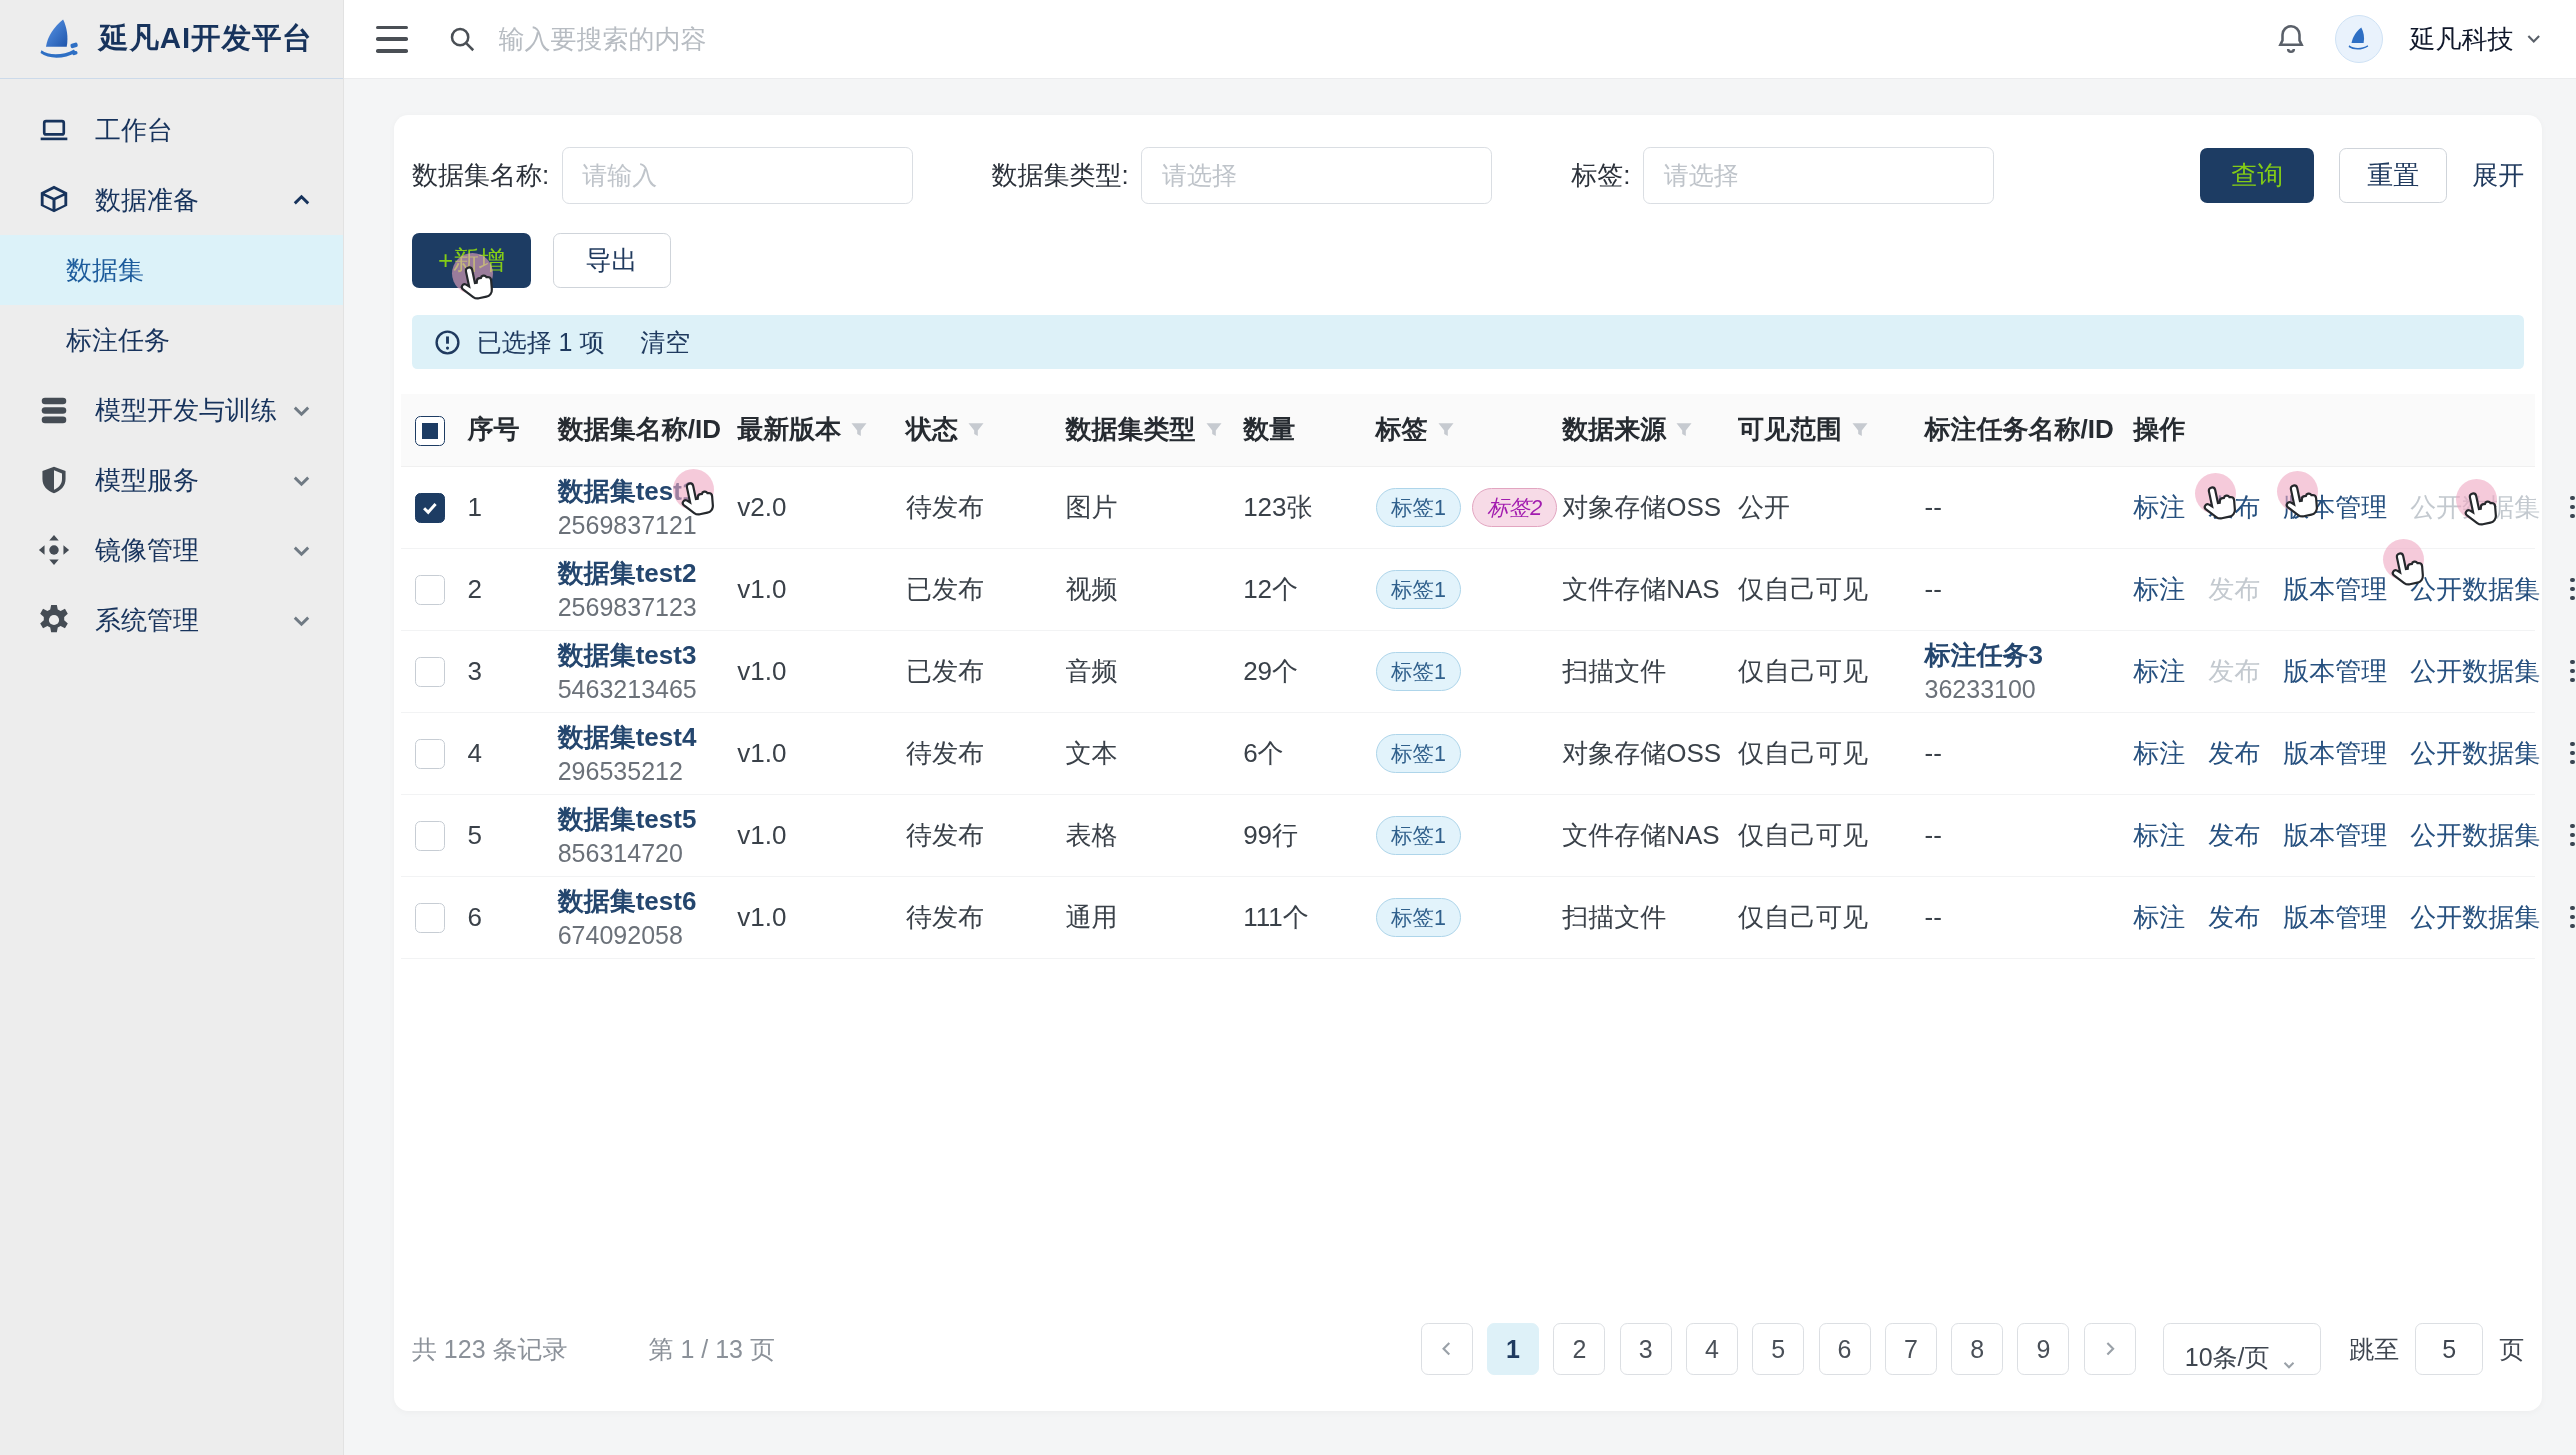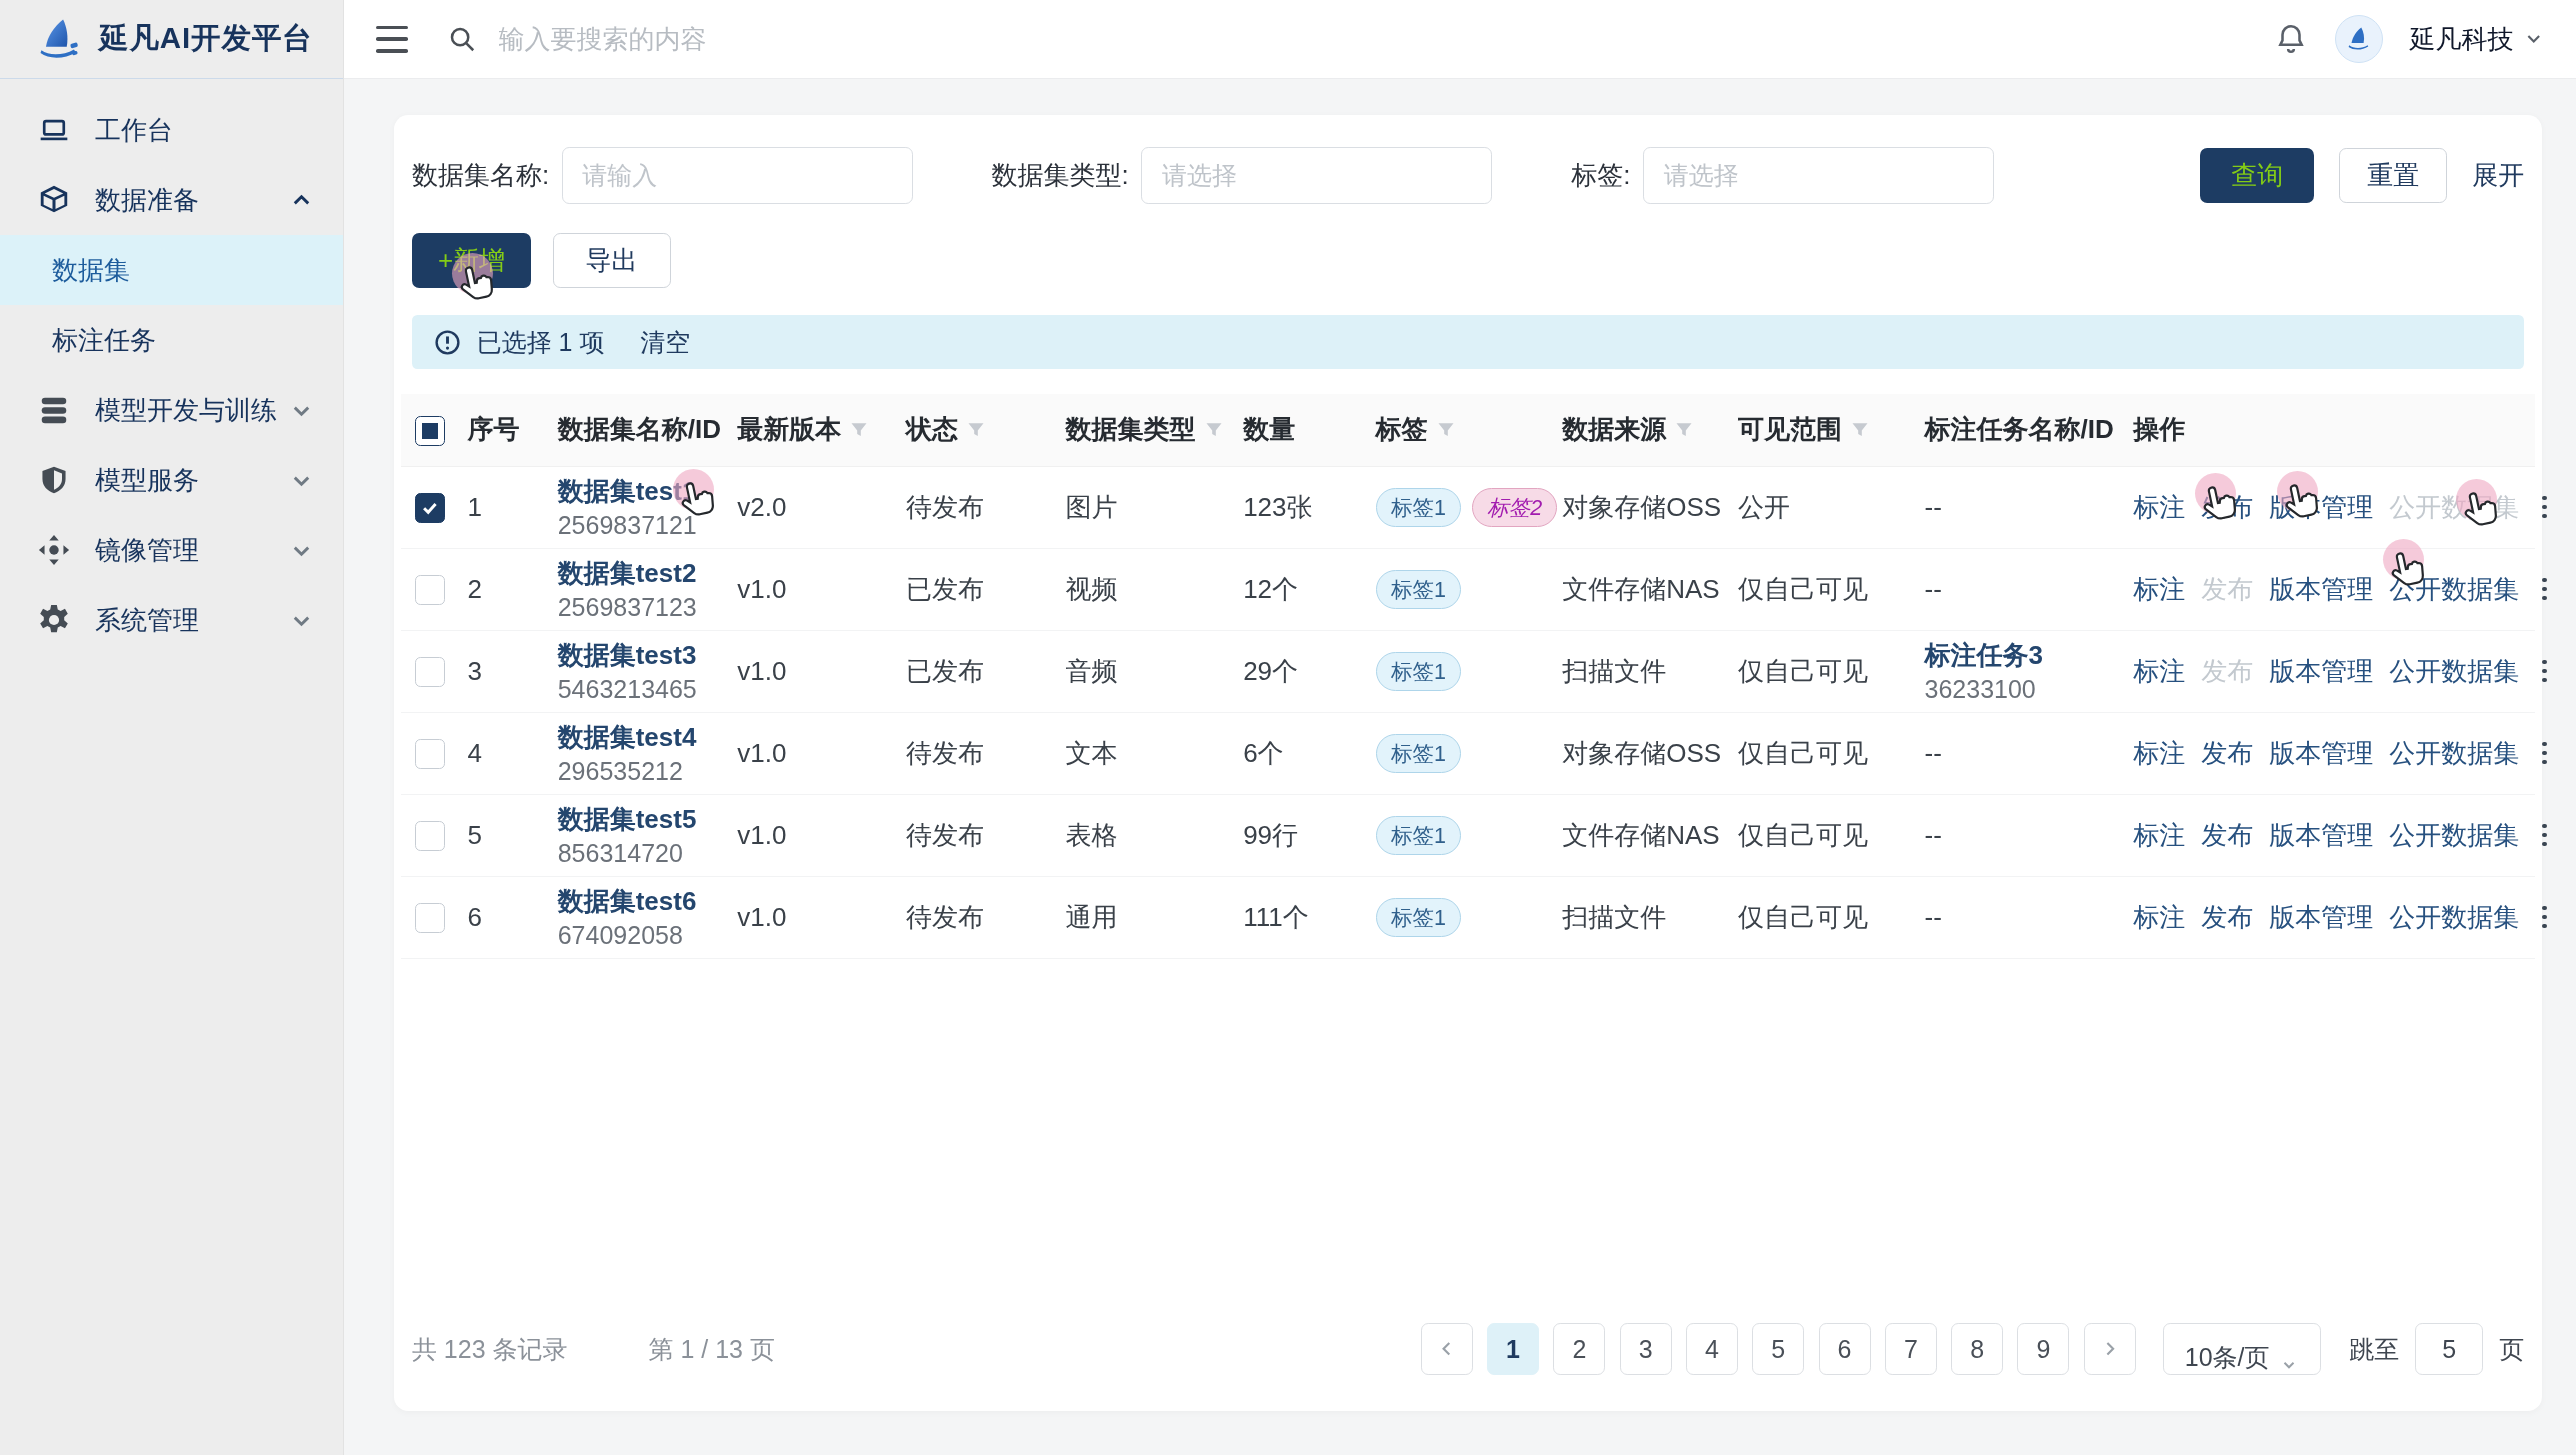--- a/index.html
+++ b/index.html
@@ -10,21 +10,21 @@
 
   
   .sidebar { width:344px; height:100%; background:#ededed; border-right:0.9px solid #e2e2e2; flex:0 0 auto; }
   .logo-row { height:79px; display:flex; align-items:center; padding-left:36px; gap:16px; border-bottom:1.8px solid #ccdaea; }
   .logo-row .app-title { font-size:29.5px; font-weight:bold; color:#17335c; letter-spacing:0.9px; }
   .nav { padding-top:16px; }
   .nav-item { height:70px; display:flex; align-items:center; padding:0 30px 0 36px; cursor:pointer; color:#17335c; font-size:26px; }
   .nav-item .nav-ic { width:36px; height:36px; margin-right:23px; display:flex; align-items:center; justify-content:center; flex:0 0 auto; }
   .nav-item .nav-label { flex:1; }
   .nav-item .chev { width:23px; height:23px; color:#707a84; }
-  .nav-sub { height:70px; display:flex; align-items:center; padding-left:52px; font-size:26px; color:#17335c; cursor:pointer; }
+  .nav-sub { height:70px; display:flex; align-items:center; padding-left:66px; font-size:26px; color:#17335c; cursor:pointer; }
   .nav-sub.active { background:#dcf2f9; color:#1d5c9c; }
 
   
   .main { flex:1; display:flex; flex-direction:column; min-width:0; }
   .topbar { height:79px; background:#fff; border-bottom:0.9px solid #ebecee; display:flex; align-items:center; padding:0 32px; flex:0 0 auto; }
   .hamburger { width:32px; height:27px; display:flex; flex-direction:column; justify-content:space-between; cursor:pointer; margin-right:39px; }
   .hamburger i { display:block; height:3.6px; background:#4a4f55; border-radius:1.8px; }
   .topsearch { display:flex; align-items:center; gap:21.5px; flex:1; }
   .topsearch input { border:none; outline:none; font-size:26px; width:627px; color:#3a4149; background:transparent; }
   .topsearch input::placeholder { color:#b7bcc2; }
@@ -64,21 +64,21 @@
   .cb { width:30px; height:30px; border-radius:5.4px; border:1.8px solid #c7cdd4; display:inline-flex; align-items:center; justify-content:center; background:#fff; cursor:pointer; vertical-align:middle; }
   .cb.checked { background:#1d3c63; border-color:#1d3c63; }
   .cb.ind { border-color:#1d3c63; }
   .cb.ind .sq { width:16px; height:16px; background:#1d3c63; display:block; }
   .ds-name { color:#24466e; font-weight:600; cursor:pointer; }
   .ds-id { color:#6b7179; font-size:25px; margin-top:1.8px; }
   .task-link { color:#24466e; font-weight:600; cursor:pointer; }
   .tag { display:inline-flex; align-items:center; height:39px; padding:0 14.3px; border-radius:894px; font-size:21.5px; margin-right:10.7px; }
   .tag-blue { background:#e2f3fb; border:1.8px solid #aed5ea; color:#30608c; }
   .tag-pink { background:#f7dbe7; border:1.8px solid #e2a5c0; color:#a21caf;font-style:italic; }
-  .ops { display:flex; align-items:center; gap:16px; }
+  .ops { display:flex; align-items:center; gap:23px; }
   .op { color:#26507f; cursor:pointer; white-space:nowrap; }
   .op.disabled { color:#c3c9cf; cursor:default; }
   .more { display:inline-flex; flex-direction:column; gap:4.5px; cursor:pointer; padding:3.6px 7.2px; }
   .more i { width:4.5px; height:4.5px; border-radius:50%; background:#3a4552; display:block; }
   .funnel { width:18px; height:18px; }
 
   
   .footer-row { margin-top:auto; display:flex; align-items:center; padding:0 10.7px 36px 10.7px; }
   .foot-left { display:flex; align-items:center; gap:81px; font-size:25px; color:#8b9199; }
   .pager { margin-left:auto; display:flex; align-items:center; gap:14.3px; }

